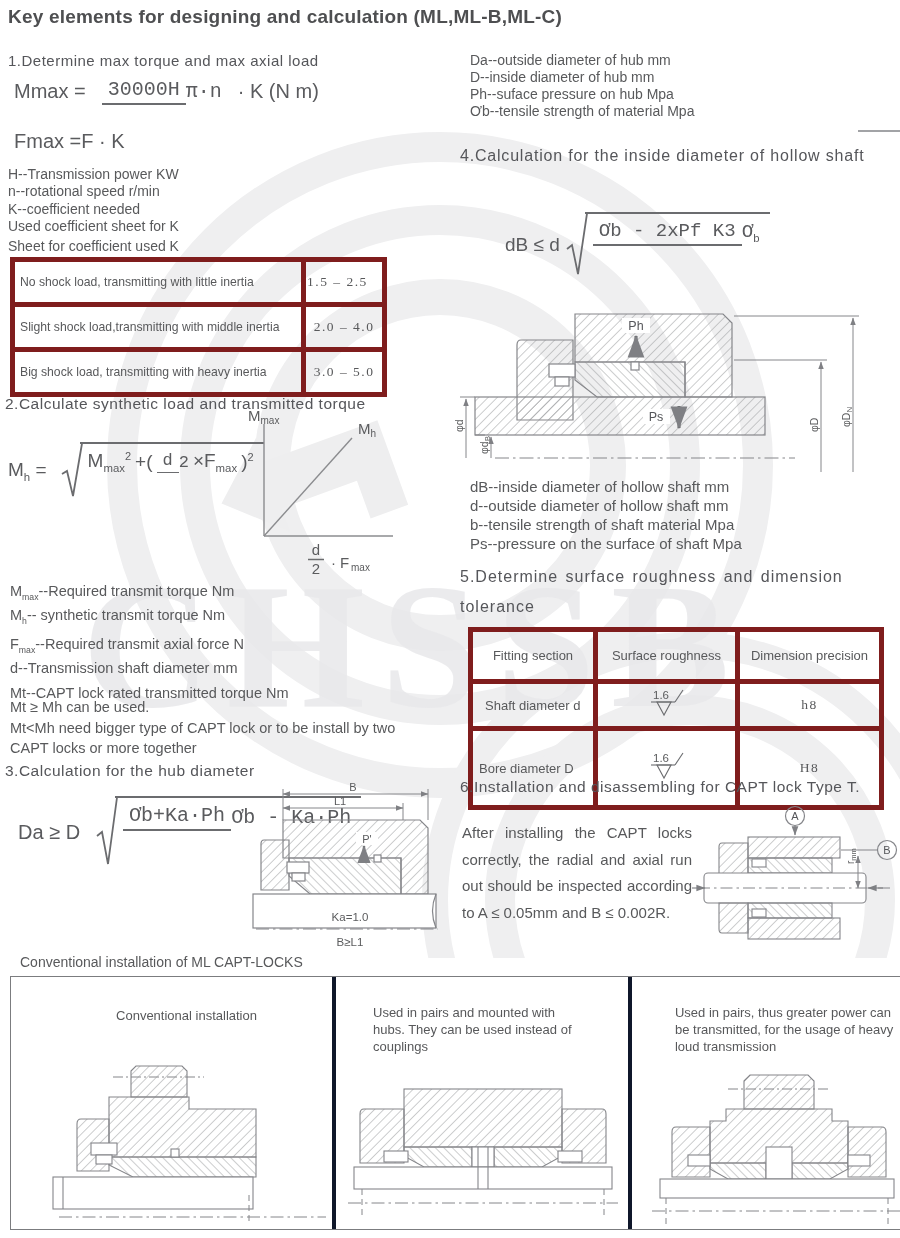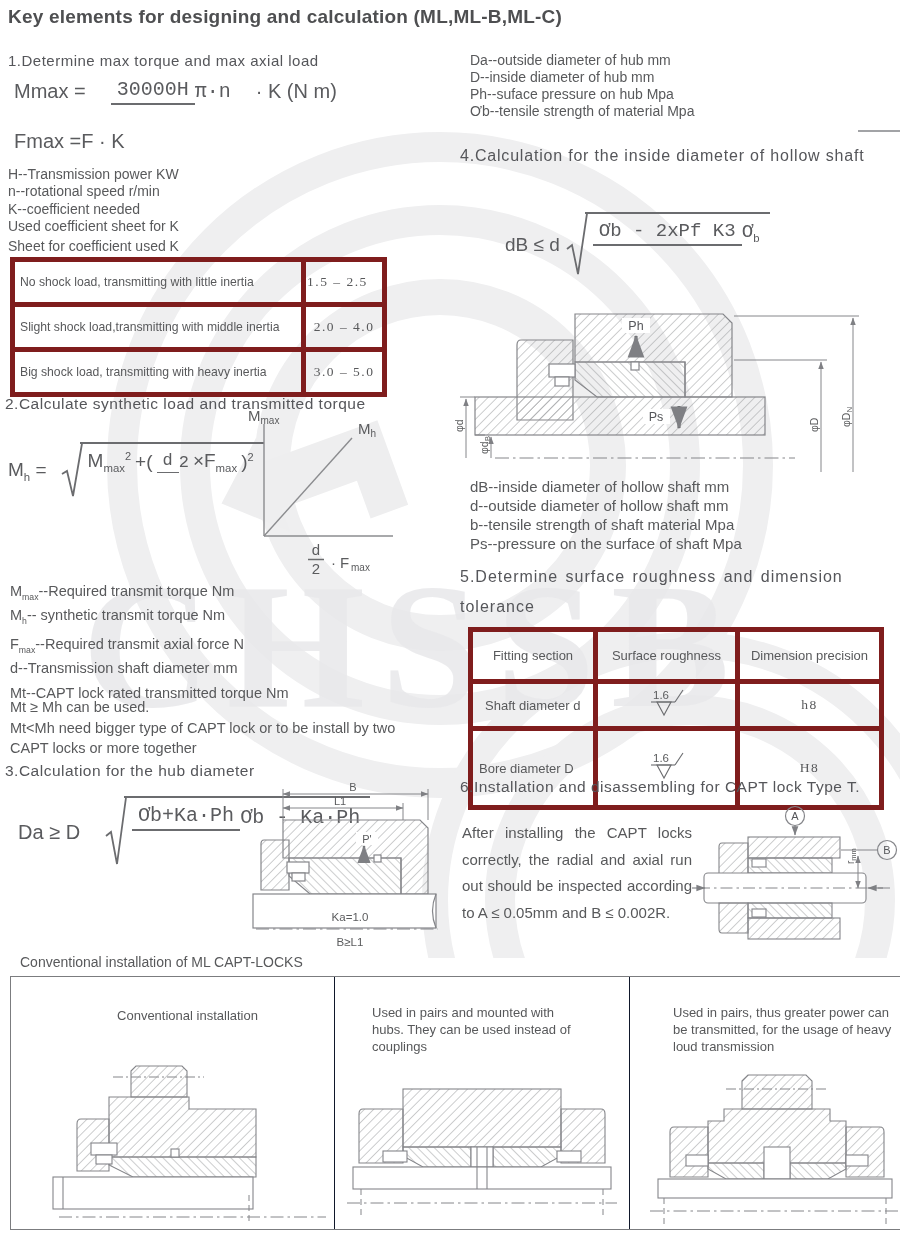--- a/index.html
+++ b/index.html
@@ -6,39 +6,39 @@
   #page{position:relative;width:900px;height:1238px;background:#ffffff;overflow:hidden;
         font-family:"Liberation Sans","DejaVu Sans",sans-serif;color:#58595b;}
   .abs{position:absolute;}
   
   .title{font-size:19px;font-weight:bold;color:#4e4f51;letter-spacing:.2px;text-align:center;}
   .numhead{font-size:15.5px;color:#55565a;letter-spacing:.5px;}
   .wide{letter-spacing:1px;word-spacing:2px;}
   .body14{font-size:14px;line-height:17.5px;}
   .body15{font-size:15px;line-height:19px;}
   
-  .formula{display:flex;align-items:center;font-size:20px;color:#5a5b5e;gap:25px;}
+  .formula{display:flex;align-items:center;font-size:20px;color:#5a5b5e;gap:16px;}
   .frac{display:inline-flex;flex-direction:row;align-items:center;line-height:1.18;font-family:Liberation Mono, monospace;}
   .frac .num{border-bottom:2px solid #6b6c6f;padding:0 6px 1px;}
   .frac .den{padding-top:1px;}
   .sqrt{display:inline-flex;align-items:flex-start;}
   .sq-content{border-top:2px solid #6b6c6f;display:inline-flex;align-items:center;gap:4px;
               padding:6px 10px 2px 8px;margin-left:-3px;}
   sub{font-size:.6em;}
   sup{font-size:.58em;}
   
   table{border-collapse:collapse;}
   .dtable td,.dtable th{border:5px solid #7f1d1d;font-weight:normal;}
   .serifval{font-family:"Liberation Serif","DejaVu Serif",serif;letter-spacing:1.5px;font-size:13.5px;}
   
   .leg-line{white-space:nowrap;}
   
   #bottom-box{border:1px solid #7b7c7f;display:flex;padding-left:30px;}
   .panel{position:relative;height:100%;}
-  .panel + .panel{border-left:1px solid #0f172a;}
+  .panel + .panel{border-left:4px solid #0f172a;}
   .panel-text{font-size:13px;line-height:17px;color:#57585a;}
   svg text{font-family:"Liberation Sans","DejaVu Sans",sans-serif;}
   .wm-text{font-family:"Liberation Serif","DejaVu Serif",serif;font-weight:bold;}
 </style>
 </head>
 <body>
 
 <div id="page">
 
   <svg width="0" height="0" style="position:absolute" aria-hidden="true">

